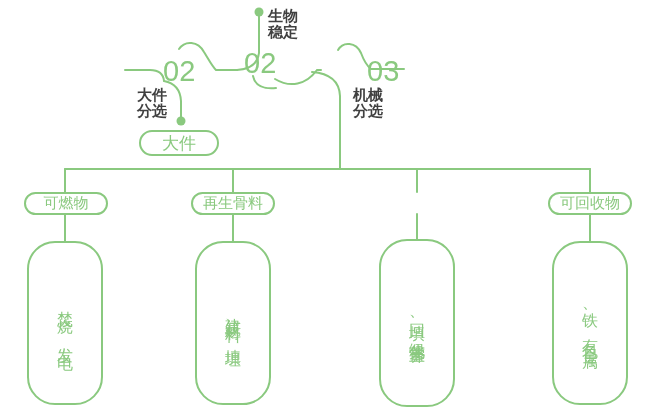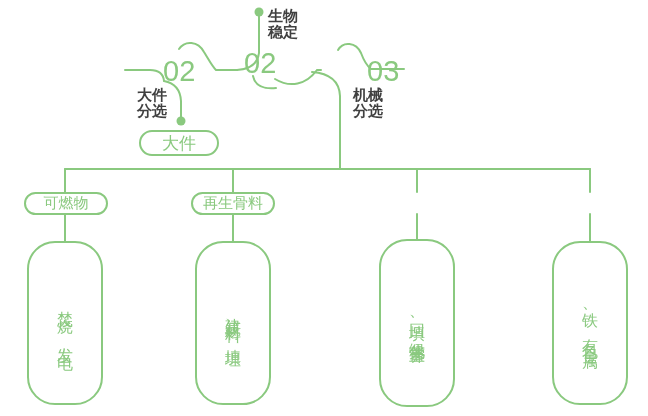--- a/index.html
+++ b/index.html
@@ -104,20 +104,23 @@
   <div class="abs pill pill-bulky">
     <span>大件</span>
   </div>
 
   <div class="abs pill pill-cat cat1">
     <span>可燃物</span>
   </div>
   <div class="abs pill pill-cat cat2">
     <span>再生骨料</span>
   </div>
+  <div class="abs pill pill-cat cat4">
+    <span>可回收物</span>
+  </div>
 
   <div class="abs box box1">
     <span class="vtxt">焚烧、发电</span>
   </div>
   <div class="abs box box2">
     <span class="vtxt">建筑材料、填埋</span>
   </div>
   <div class="abs box box3">
     <span class="vtxt">回填、绿化营养土</span>
   </div>

